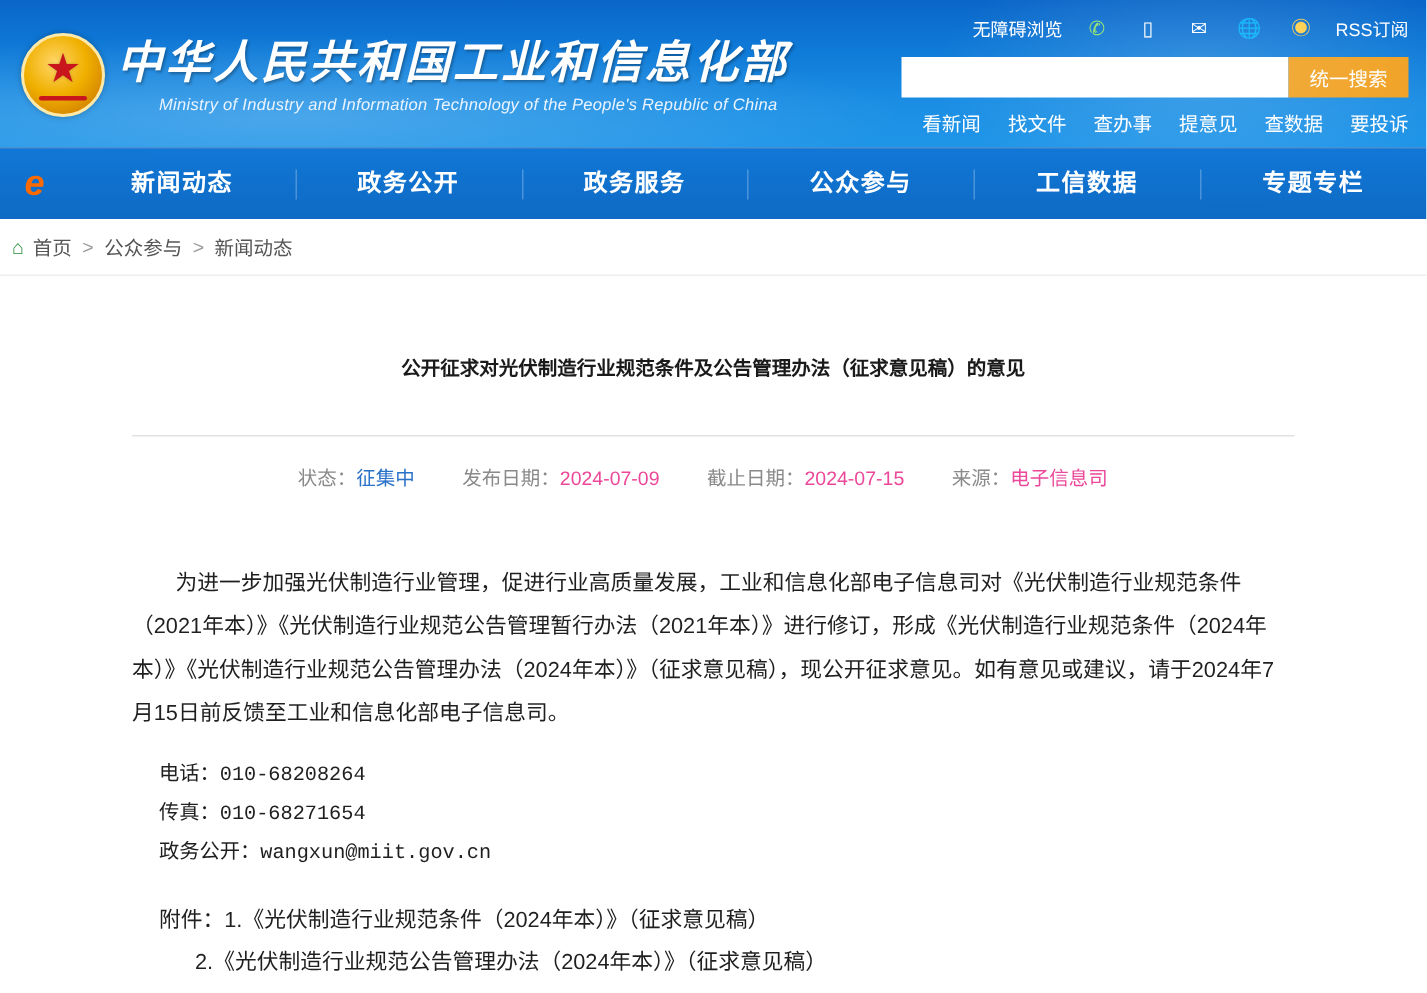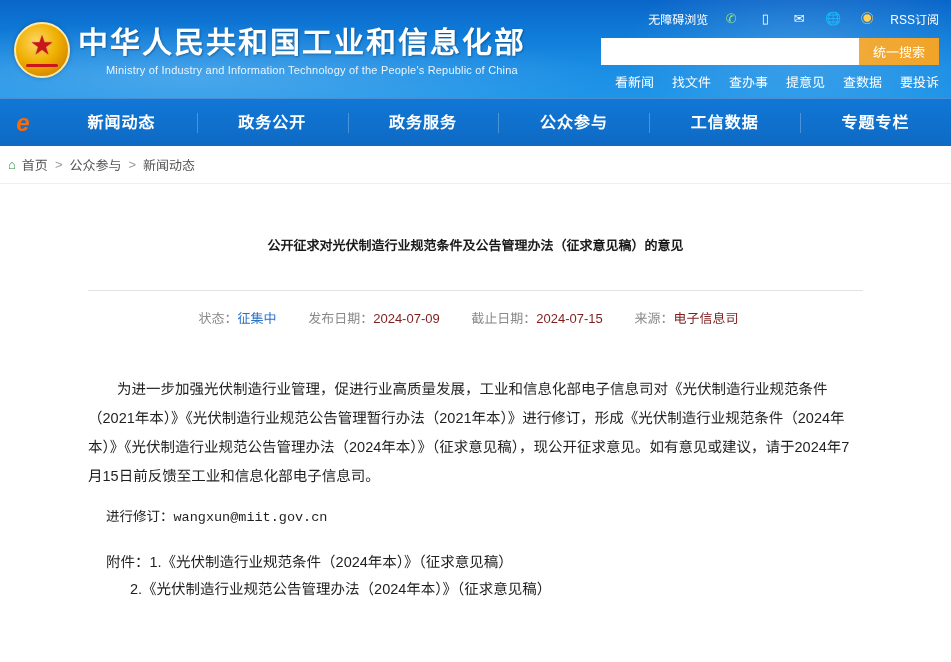--- a/index.html
+++ b/index.html
@@ -58,20 +58,21 @@
     left: 10px; right: 10px; bottom: 9px;
     height: 3px;
     background: #c9161d;
     border-radius: 2px;
   }
 
   .site-title {
     position: absolute;
     left: 78px; top: 26px;
     color: #ffffff;
+    font-style: italic;
   }
   .site-title .cn {
     font-size: 30px;
     font-weight: bold;
     letter-spacing: 2px;
     text-shadow: 1px 1px 2px rgba(0,0,0,0.3);
     line-height: 1.1;
   }
   .site-title .en {
     margin-top: 5px;
@@ -212,21 +213,21 @@
     line-height: 1.5;
     padding: 52px 0 34px;
   }
   .meta {
     border-top: 1px solid #e2e2e2;
     padding: 17px 0 14px;
     text-align: center;
     font-size: 13px;
     color: #8a8a8a;
   }
-  .meta .val { color: #7f1d1d; }
+  .meta .val { color: #ec4899; }
   .meta .status-val { color: #2a72c8; }
   .meta-item { margin: 0 14px; }
   .meta-item:first-child { margin-left: 0; }
 
   .body-text {
     padding-top: 34px;
     font-size: 14.5px;
     color: #1f1f1f;
     line-height: 2.0;
   }
@@ -316,21 +317,23 @@
     <span class="meta-item"><span>状态：</span><span class="status-val">征集中</span></span>
     <span class="meta-item"><span>发布日期：</span><span class="val">2024-07-09</span></span>
     <span class="meta-item"><span>截止日期：</span><span class="val">2024-07-15</span></span>
     <span class="meta-item"><span>来源：</span><span class="val">电子信息司</span></span>
   </div>
 
   <div class="body-text">
     <p class="para">为进一步加强光伏制造行业管理，促进行业高质量发展，工业和信息化部电子信息司对《光伏制造行业规范条件（2021年本）》《光伏制造行业规范公告管理暂行办法（2021年本）》进行修订，形成《光伏制造行业规范条件（2024年本）》《光伏制造行业规范公告管理办法（2024年本）》（征求意见稿），现公开征求意见。如有意见或建议，请于2024年7月15日前反馈至工业和信息化部电子信息司。</p>
 
     <div class="contact">
-      <div>进行修订：wangxun@miit.gov.cn</div>
+      <div>电话：010-68208264</div>
+      <div>传真：010-68271654</div>
+      <div>政务公开：wangxun@miit.gov.cn</div>
     </div>
 
     <div class="attach">
       <div class="attach-line">附件：1.《光伏制造行业规范条件（2024年本）》（征求意见稿）</div>
       <div class="attach-line indent">2.《光伏制造行业规范公告管理办法（2024年本）》（征求意见稿）</div>
     </div>
   </div>
 </div>
 
 </body></html>

